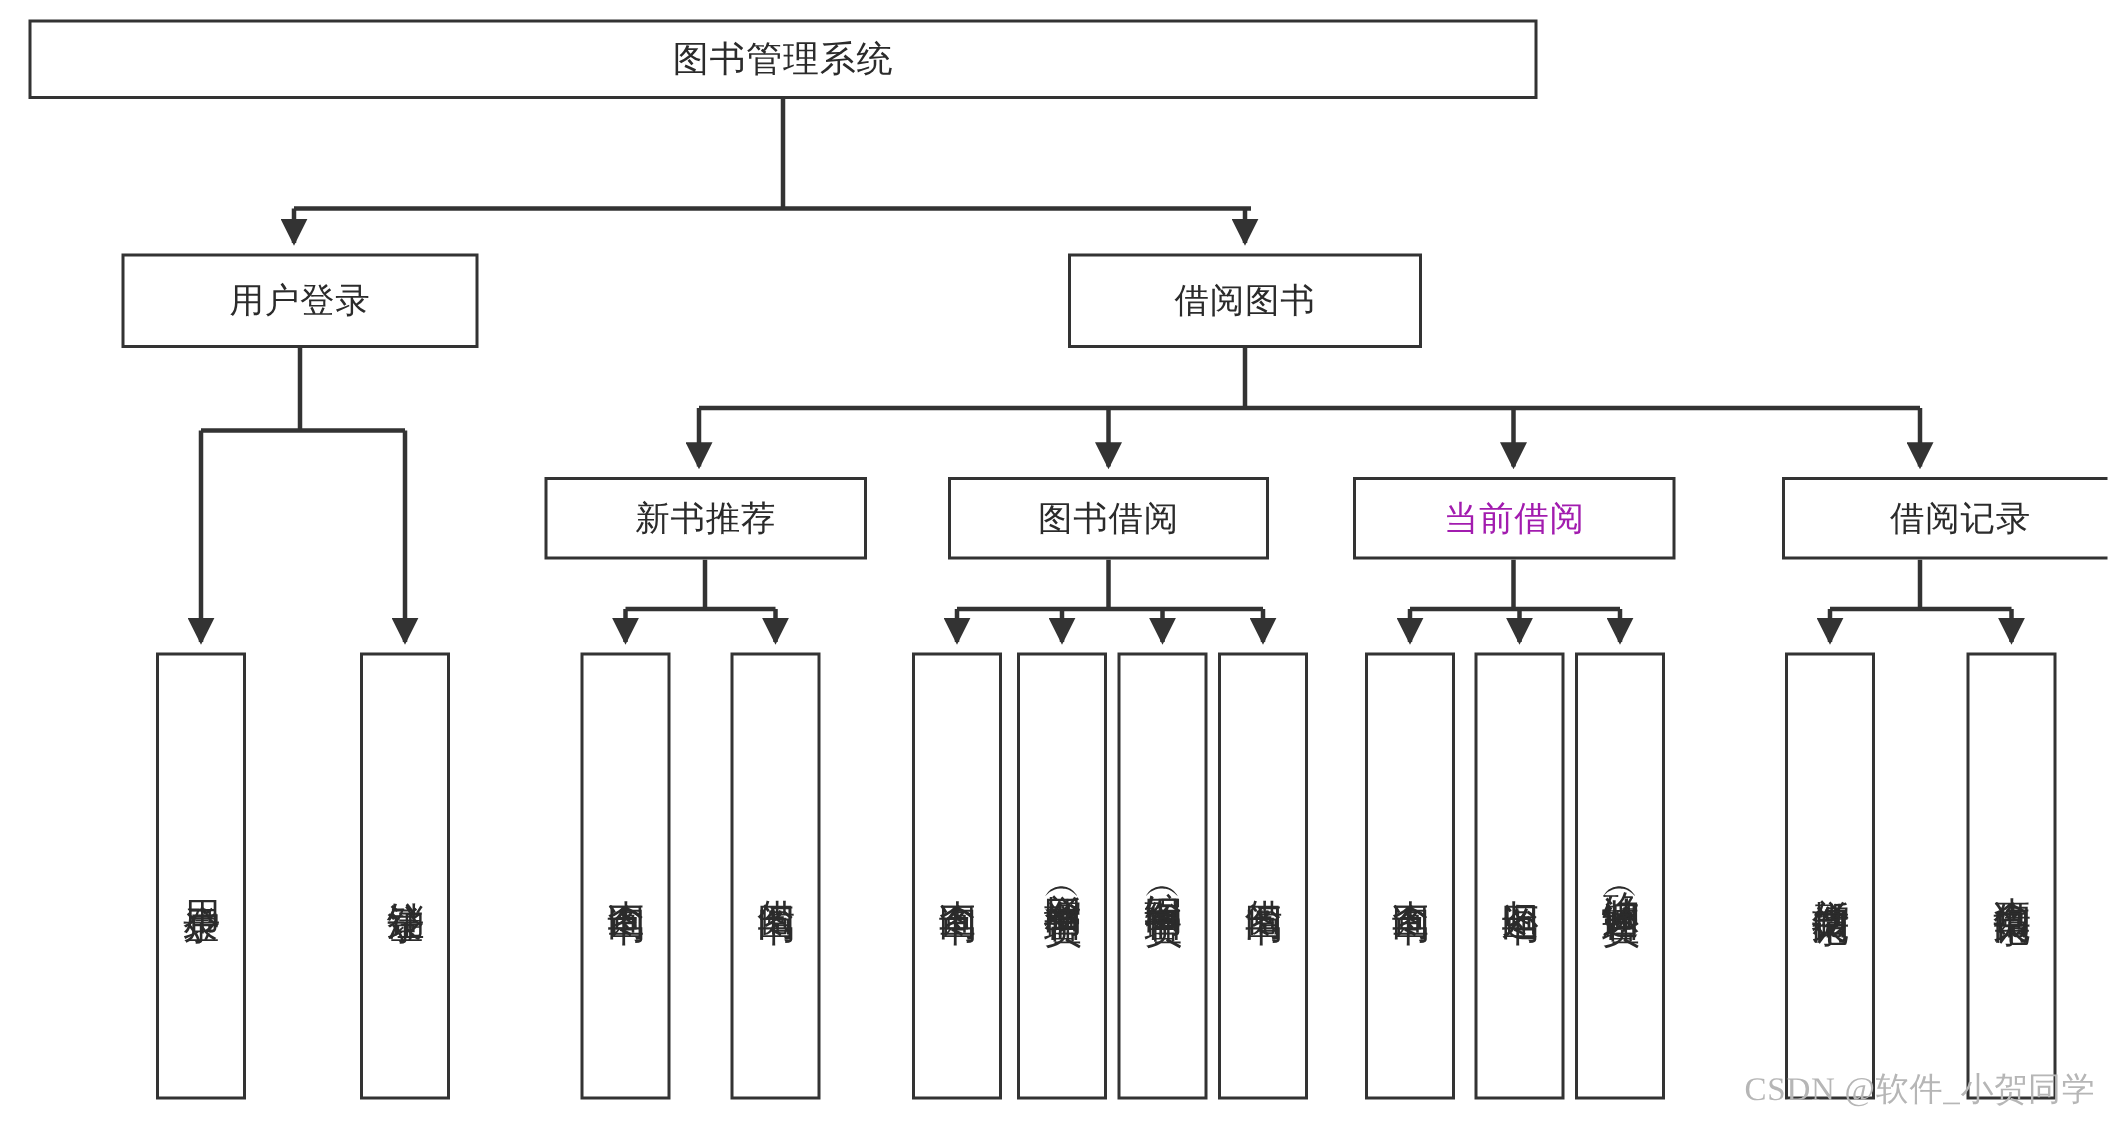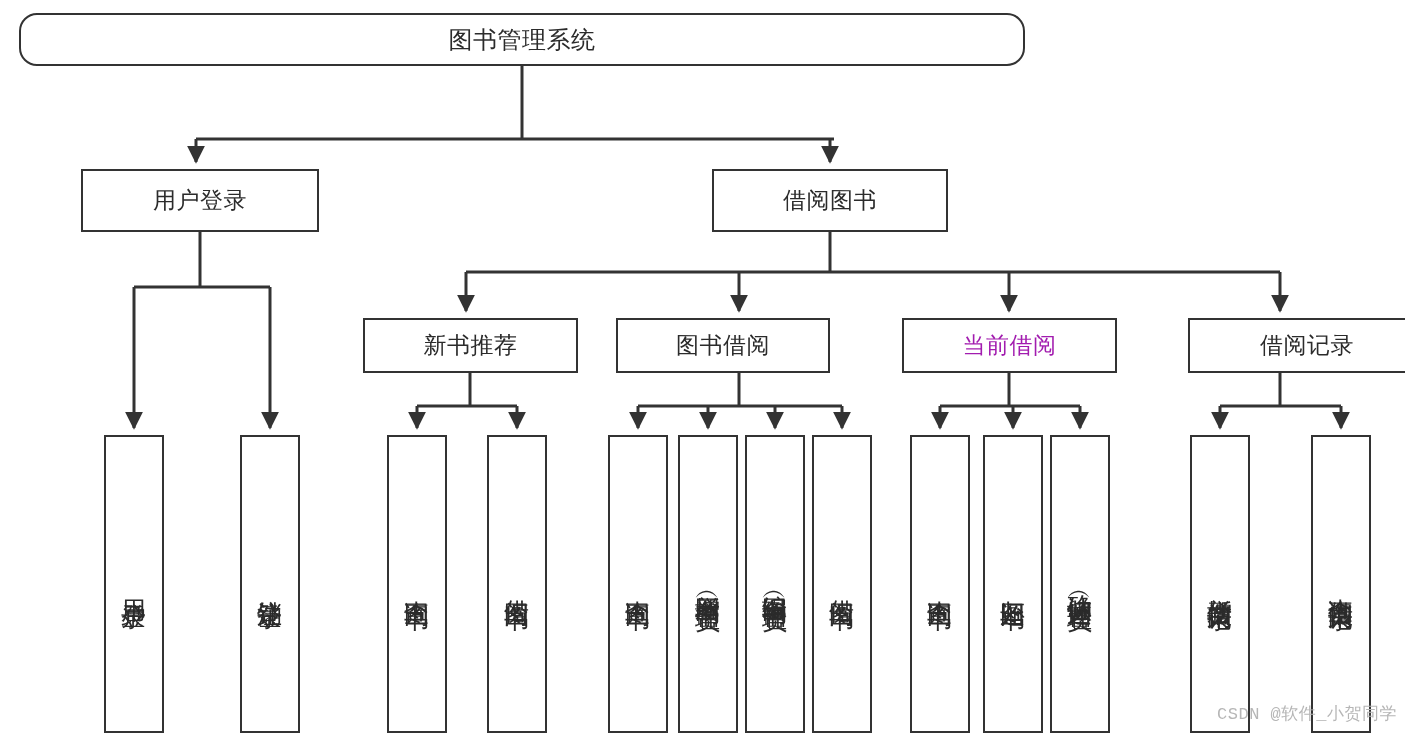--- a/index.html
+++ b/index.html
@@ -58,26 +58,26 @@
     writing-mode: vertical-rl;
     text-orientation: upright;
     font-size: 25px;
     line-height: 1.12;
     letter-spacing: 2px;
     white-space: nowrap;
   }
   .watermark {
     position: absolute;
     right: 8px;
-    bottom: 22px;
-    font-size: 17px;
+    bottom: 6px;
+    font-size: 22px;
     color: #b6b6b6;
     letter-spacing: 0.5px;
     white-space: nowrap;
-    font-family: Liberation Mono, monospace;
+    font-family: Liberation Serif, serif;
   }
 </style>
 </head>
 <body>
 
 <div id="canvas">
 
   <svg class="connectors" viewBox="0 0 1405 747" xmlns="http://www.w3.org/2000/svg">
     <defs>
       <marker id="arrow" viewBox="0 0 10 10" refX="9" refY="5" markerWidth="6" markerHeight="6" orient="auto-start-reverse">
@@ -121,35 +121,35 @@
       <path d="M 1013 406 L 1013 428" marker-end="url(#arrow)"></path>
       <path d="M 1080 406 L 1080 428" marker-end="url(#arrow)"></path>
 
       <path d="M 1280 373 L 1280 406"></path>
       <path d="M 1220 406 L 1341 406"></path>
       <path d="M 1220 406 L 1220 428" marker-end="url(#arrow)"></path>
       <path d="M 1341 406 L 1341 428" marker-end="url(#arrow)"></path>
     </g>
   </svg>
 
-  <div class="node root horiz" style="left: 19px; top: 13px; width: 1006px; height: 53px; border-color: rgb(51, 51, 51); background: rgb(255, 255, 255); border-radius: 18px;">
+  <div class="node root horiz" style="left: 19px; top: 13px; width: 1006px; height: 53px; border-color: rgb(51, 51, 51); background: rgb(255, 255, 255);">
     <span class="label" style="color: rgb(43, 43, 43);">图书管理系统</span>
   </div>
 
   <div class="node horiz" style="left: 81px; top: 169px; width: 238px; height: 63px; border-color: rgb(51, 51, 51); background: rgb(255, 255, 255);">
     <span class="label" style="color: rgb(43, 43, 43);">用户登录</span>
   </div>
   <div class="node horiz" style="left: 712px; top: 169px; width: 236px; height: 63px; border-color: rgb(51, 51, 51); background: rgb(255, 255, 255);">
     <span class="label" style="color: rgb(43, 43, 43);">借阅图书</span>
   </div>
 
   <div class="node horiz" style="left: 363px; top: 318px; width: 215px; height: 55px; border-color: rgb(51, 51, 51); background: rgb(255, 255, 255);">
     <span class="label" style="color: rgb(43, 43, 43);">新书推荐</span>
   </div>
-  <div class="node horiz" style="left: 616px; top: 318px; width: 214px; height: 55px; border-color: rgb(51, 51, 51); background: rgb(255, 255, 255);">
+  <div class="node horiz" style="left: 632px; top: 318px; width: 214px; height: 55px; border-color: rgb(51, 51, 51); background: rgb(255, 255, 255);">
     <span class="label" style="color: rgb(43, 43, 43);">图书借阅</span>
   </div>
   <div class="node horiz" style="left: 902px; top: 318px; width: 215px; height: 55px; border-color: rgb(51, 51, 51); background: rgb(255, 255, 255);">
     <span class="label" style="color: #a21caf;">当前借阅</span>
   </div>
   <div class="node horiz" style="left: 1188px; top: 318px; width: 225px; height: 55px; border-color: rgb(51, 51, 51); background: rgb(255, 255, 255); padding-left: 13px;">
     <span class="label" style="color: rgb(43, 43, 43);">借阅记录</span>
   </div>
 
   <div class="node vert" style="left: 104px; top: 435px; width: 60px; height: 298px; border-color: rgb(51, 51, 51); background: rgb(255, 255, 255);">

